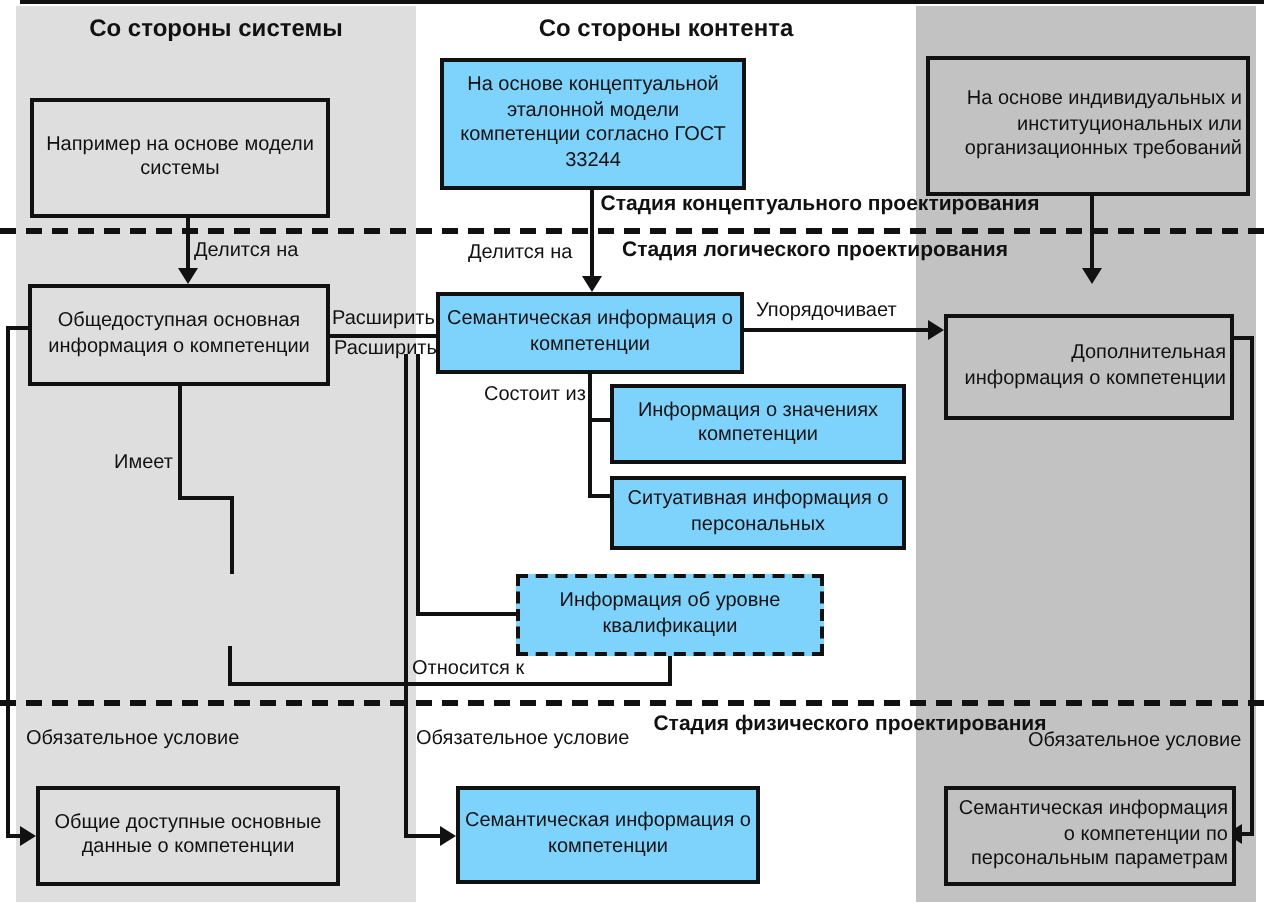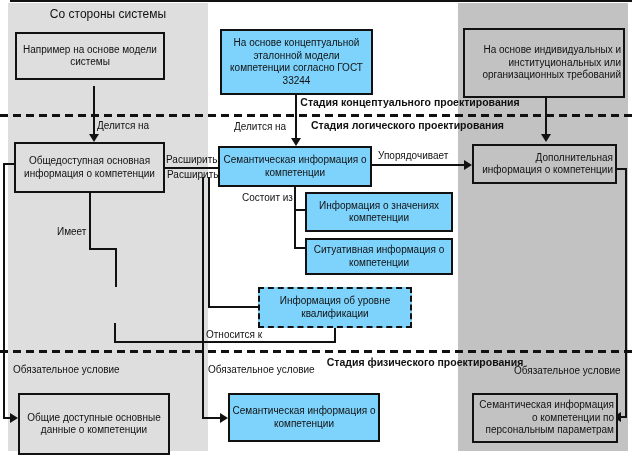--- a/index.html
+++ b/index.html
@@ -3,21 +3,21 @@
 <meta charset="utf-8">
 <style>
   html,body{margin:0;padding:0;background:#fff;}
   #canvas{
     position:relative;width:632px;height:455px;background:#fff;overflow:hidden;
     font-family:"Liberation Sans","DejaVu Sans",sans-serif;color:#111;
   }
   .panel{position:absolute;top:3px;height:448px;}
   .panel.left{left:8px;width:200px;background:#dedede;}
   .panel.right{left:458px;width:170px;background:#c2c2c2;}
-  .hdr{position:absolute;font-weight:normal;font-size:12px;text-align:center;line-height:1.1;}
+  .hdr{position:absolute;font-weight:bold;font-size:12px;text-align:center;line-height:1.1;}
   .box{
     position:absolute;border:2px solid #111;display:flex;align-items:center;justify-content:center;
     text-align:center;font-size:10px;line-height:1.25;padding:2px;box-sizing:border-box;background:#7dd3fc;
   }
   .box.gl{background:#dedede;}
   .box.gr{background:#c2c2c2;text-align:right;}
   .box.dash{border-style:dashed;}
   .lbl{position:absolute;font-size:10px;white-space:nowrap;}
   .stage{position:absolute;font-weight:bold;font-size:10.5px;text-align:center;white-space:nowrap;}
   .ln{position:absolute;background:#111;}
@@ -32,20 +32,21 @@
 <body>
 
 <div id="canvas">
 
   <div class="panel left"></div>
   <div class="panel right"></div>
 
   <div class="ln" style="left:10px;top:0;width:622px;height:2px"></div>
 
   <div class="hdr" style="left:8px;top:8px;width:200px">Со стороны системы</div>
+  <div class="hdr" style="left:208px;top:8px;width:250px">Со стороны контента</div>
 
   <div class="sep" style="top:114px"></div>
   <div class="sep" style="top:350px"></div>
 
   <div class="stage" style="left:290px;top:96px;width:240px">Стадия концептуального проектирования</div>
   <div class="stage" style="left:290px;top:119px;width:235px">Стадия логического проектирования</div>
   <div class="stage" style="left:310px;top:356px;width:230px">Стадия физического проектирования</div>
 
   <div class="ln" style="left:93px;top:86px;width:2px;height:52px"></div>
   <div class="ln" style="left:295px;top:95px;width:2px;height:46px"></div>
@@ -73,53 +74,53 @@
   <div class="ln" style="left:334px;top:326px;width:2px;height:17px"></div>
 
   <div class="arr down" style="left:89px;top:134px"></div>
   <div class="arr down" style="left:291px;top:138px"></div>
   <div class="arr down" style="left:541px;top:134px"></div>
   <div class="arr rt" style="left:464px;top:160px"></div>
   <div class="arr rt" style="left:10px;top:413px"></div>
   <div class="arr rt" style="left:220px;top:413px"></div>
   <div class="arr lt" style="left:613px;top:412px"></div>
 
-  <div class="box gl" style="left:15px;top:32px;width:150px;height:48px">
+  <div class="box gl" style="left:15px;top:49px;width:150px;height:60px">
     <span>Например на основе модели системы</span>
   </div>
   <div class="box gl" style="left:14px;top:142px;width:151px;height:51px">
     <span>Общедоступная основная информация о компетенции</span>
   </div>
-  <div class="box gl" style="left:18px;top:393px;width:152px;height:62px">
+  <div class="box gl" style="left:18px;top:393px;width:152px;height:50px">
     <span>Общие доступные основные данные о компетенции</span>
   </div>
 
   <div class="box" style="left:220px;top:29px;width:153px;height:66px">
     <span>На основе концептуальной эталонной модели компетенции согласно ГОСТ 33244</span>
   </div>
   <div class="box" style="left:218px;top:146px;width:154px;height:41px">
     <span>Семантическая информация о компетенции</span>
   </div>
   <div class="box" style="left:305px;top:192px;width:148px;height:40px">
     <span>Информация о значениях компетенции</span>
   </div>
   <div class="box" style="left:305px;top:238px;width:148px;height:37px">
-    <span>Ситуативная информация о компетенции</span>
+    <span>Ситуативная информация о персональных</span>
   </div>
   <div class="box dash" style="left:258px;top:287px;width:154px;height:41px">
     <span>Информация об уровне квалификации</span>
   </div>
   <div class="box" style="left:228px;top:393px;width:152px;height:49px">
     <span>Семантическая информация о компетенции</span>
   </div>
 
   <div class="box gr" style="left:463px;top:28px;width:162px;height:70px">
     <span>На основе индивидуальных и институциональных или организационных требований</span>
   </div>
-  <div class="box gr" style="left:472px;top:144px;width:145px;height:40px">
+  <div class="box gr" style="left:472px;top:157px;width:145px;height:53px">
     <span>Дополнительная информация о компетенции</span>
   </div>
   <div class="box gr" style="left:472px;top:393px;width:146px;height:50px">
     <span>Семантическая информация о компетенции по персональным параметрам</span>
   </div>
 
   <div class="lbl" style="left:97px;top:120px">Делится на</div>
   <div class="lbl" style="left:234px;top:121px">Делится на</div>
   <div class="lbl" style="left:166px;top:154px">Расширить</div>
   <div class="lbl" style="left:167px;top:169px">Расширить</div>

